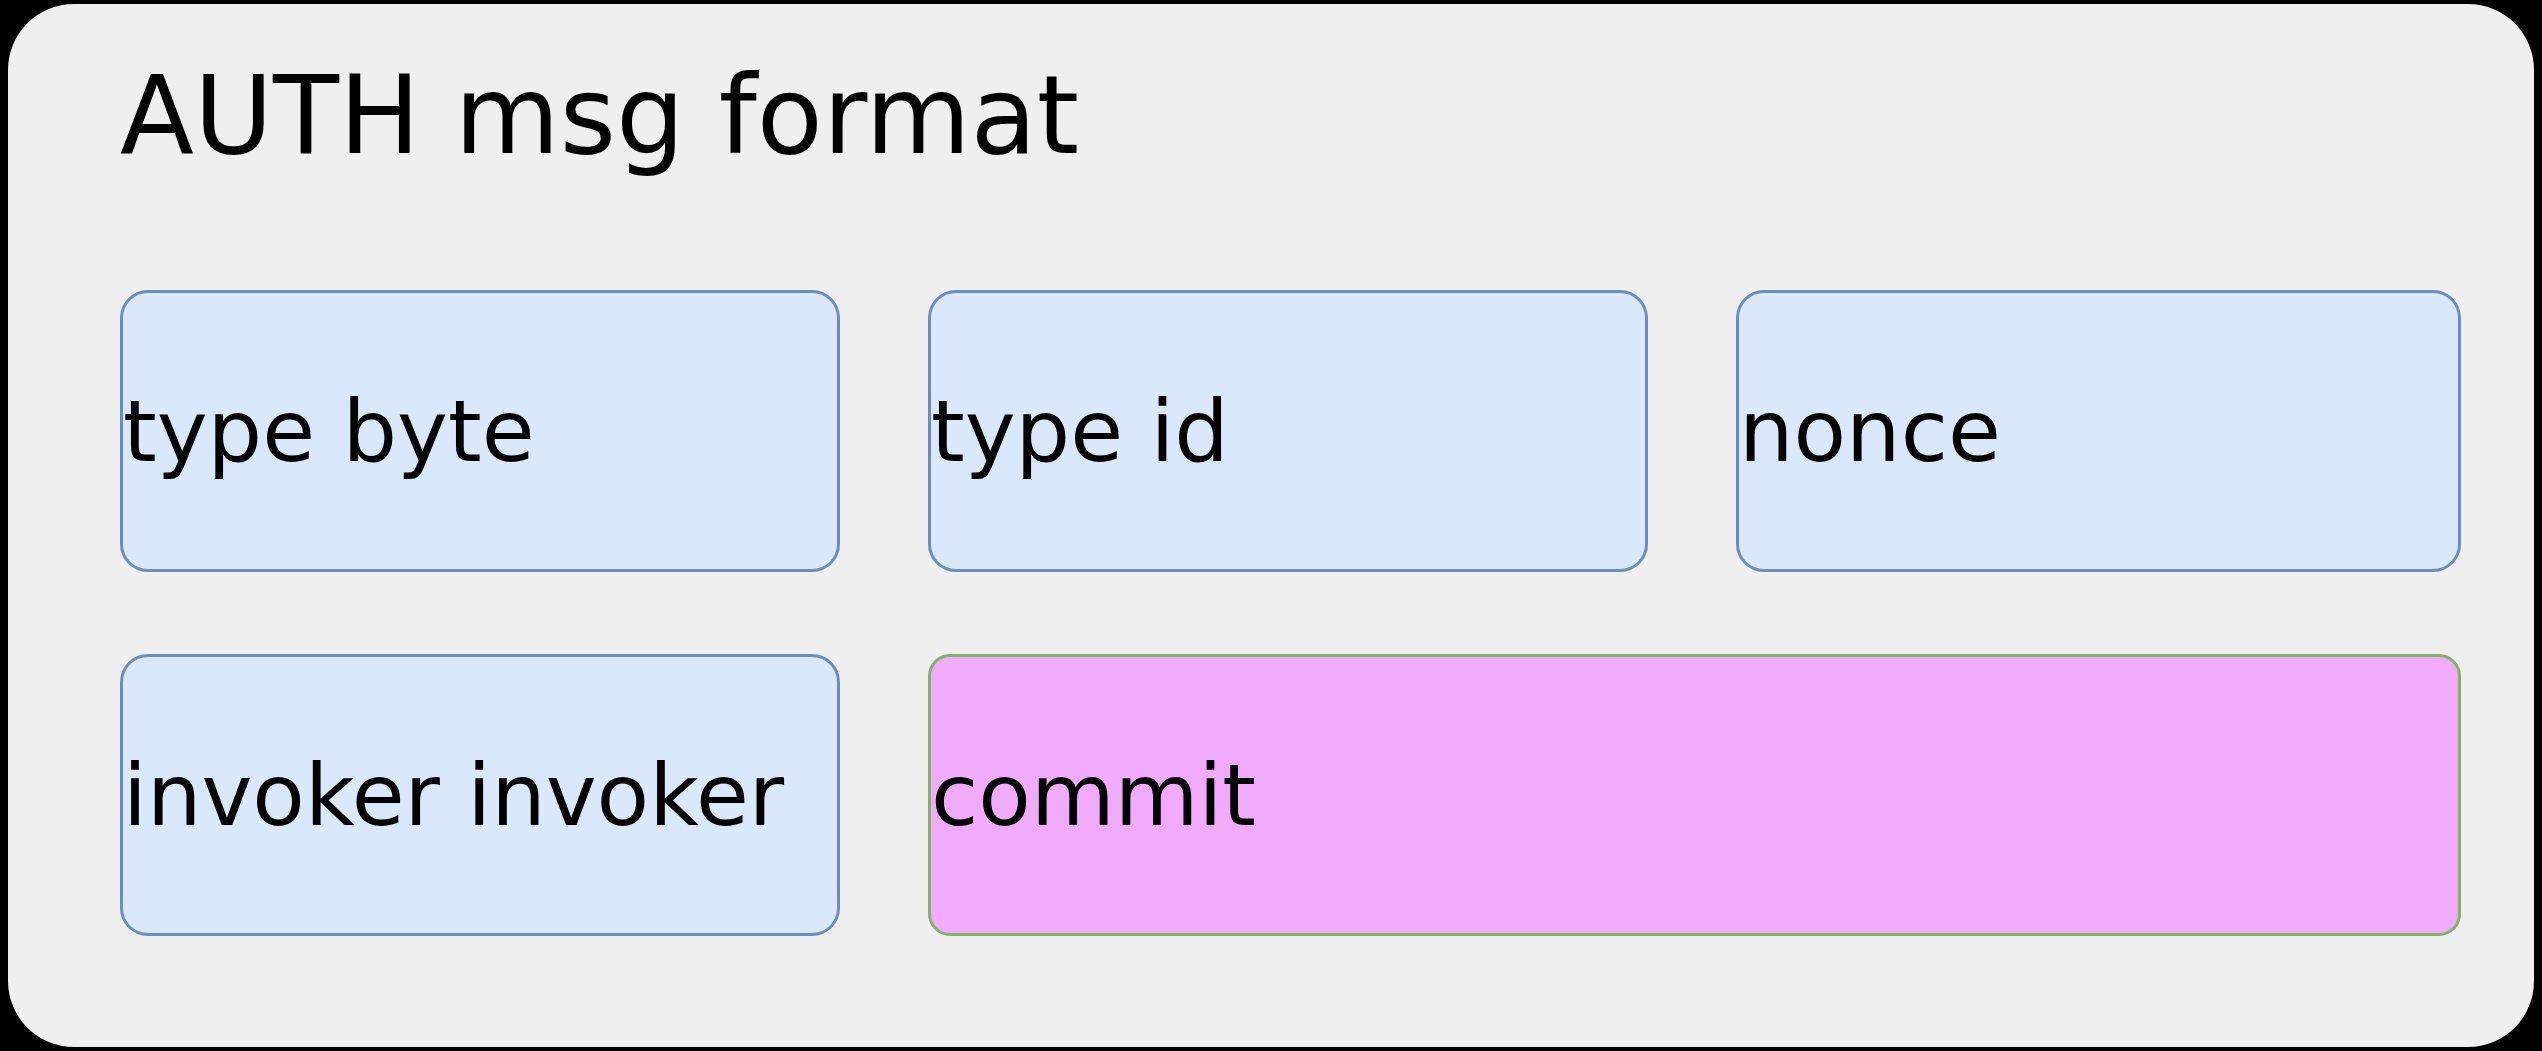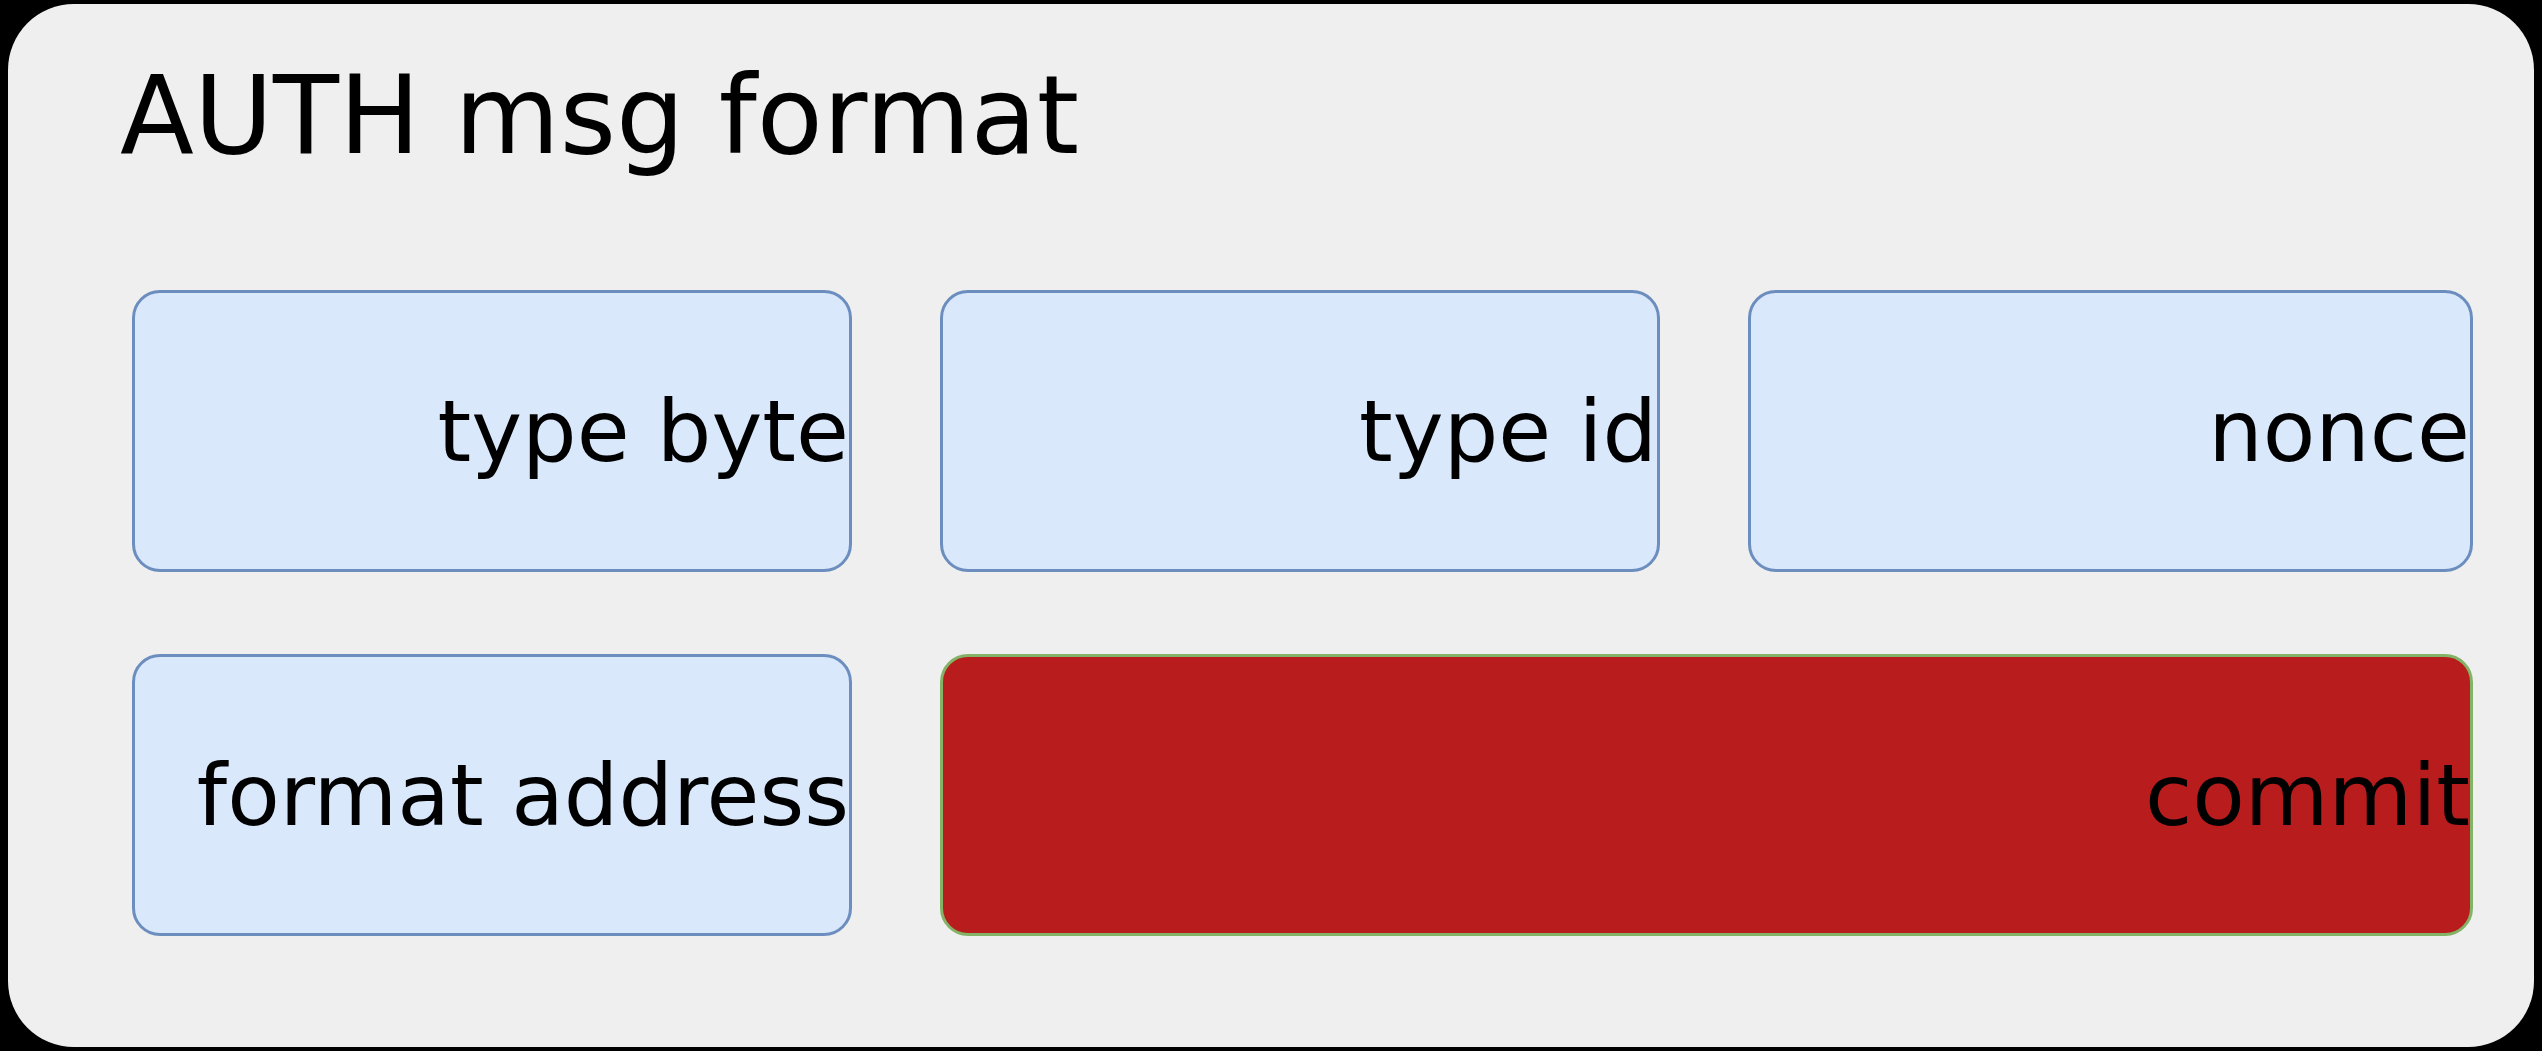--- a/index.html
+++ b/index.html
@@ -47,40 +47,40 @@
   }
 
   .field-box {
     position: absolute;
     box-sizing: border-box;
     border-width: 3px;
     border-style: solid;
     border-radius: 28px;
     display: flex;
     align-items: center;
-    justify-content: flex-end;
-    margin-left: 12px;
+    justify-content: flex-start;
   }
 
   .field-box .field-label {
     font-size: 86px;
     line-height: 1;
     color: #000000;
     white-space: nowrap;
     font-weight: 400;
   }
 
   .field-box.blue {
     background: #dae8fc;
     border-color: #6c8ebf;
   }
 
   .field-box.green {
-    background: #b91c1c;
+    background: #f0abfc;
     border-color: #82b366;
+    border-radius: 22px;
   }
 
   
   #field-type-byte      { left: 112px;  top: 286px; width: 720px;  height: 282px; }
   #field-chain-id       { left: 920px;  top: 286px; width: 720px;  height: 282px; }
   #field-nonce          { left: 1728px; top: 286px; width: 725px;  height: 282px; }
 
   
   #field-invoker-address{ left: 112px;  top: 650px; width: 720px;  height: 282px; }
   #field-commit         { left: 920px;  top: 650px; width: 1533px; height: 282px; }
@@ -100,21 +100,21 @@
 
     <div class="field-box blue" id="field-chain-id">
       <span class="field-label">type id</span>
     </div>
 
     <div class="field-box blue" id="field-nonce">
       <span class="field-label">nonce</span>
     </div>
 
     <div class="field-box blue" id="field-invoker-address">
-      <span class="field-label">format address</span>
+      <span class="field-label">invoker invoker</span>
     </div>
 
     <div class="field-box green" id="field-commit">
       <span class="field-label">commit</span>
     </div>
 
   </div>
 </div>
 
 </body></html>

